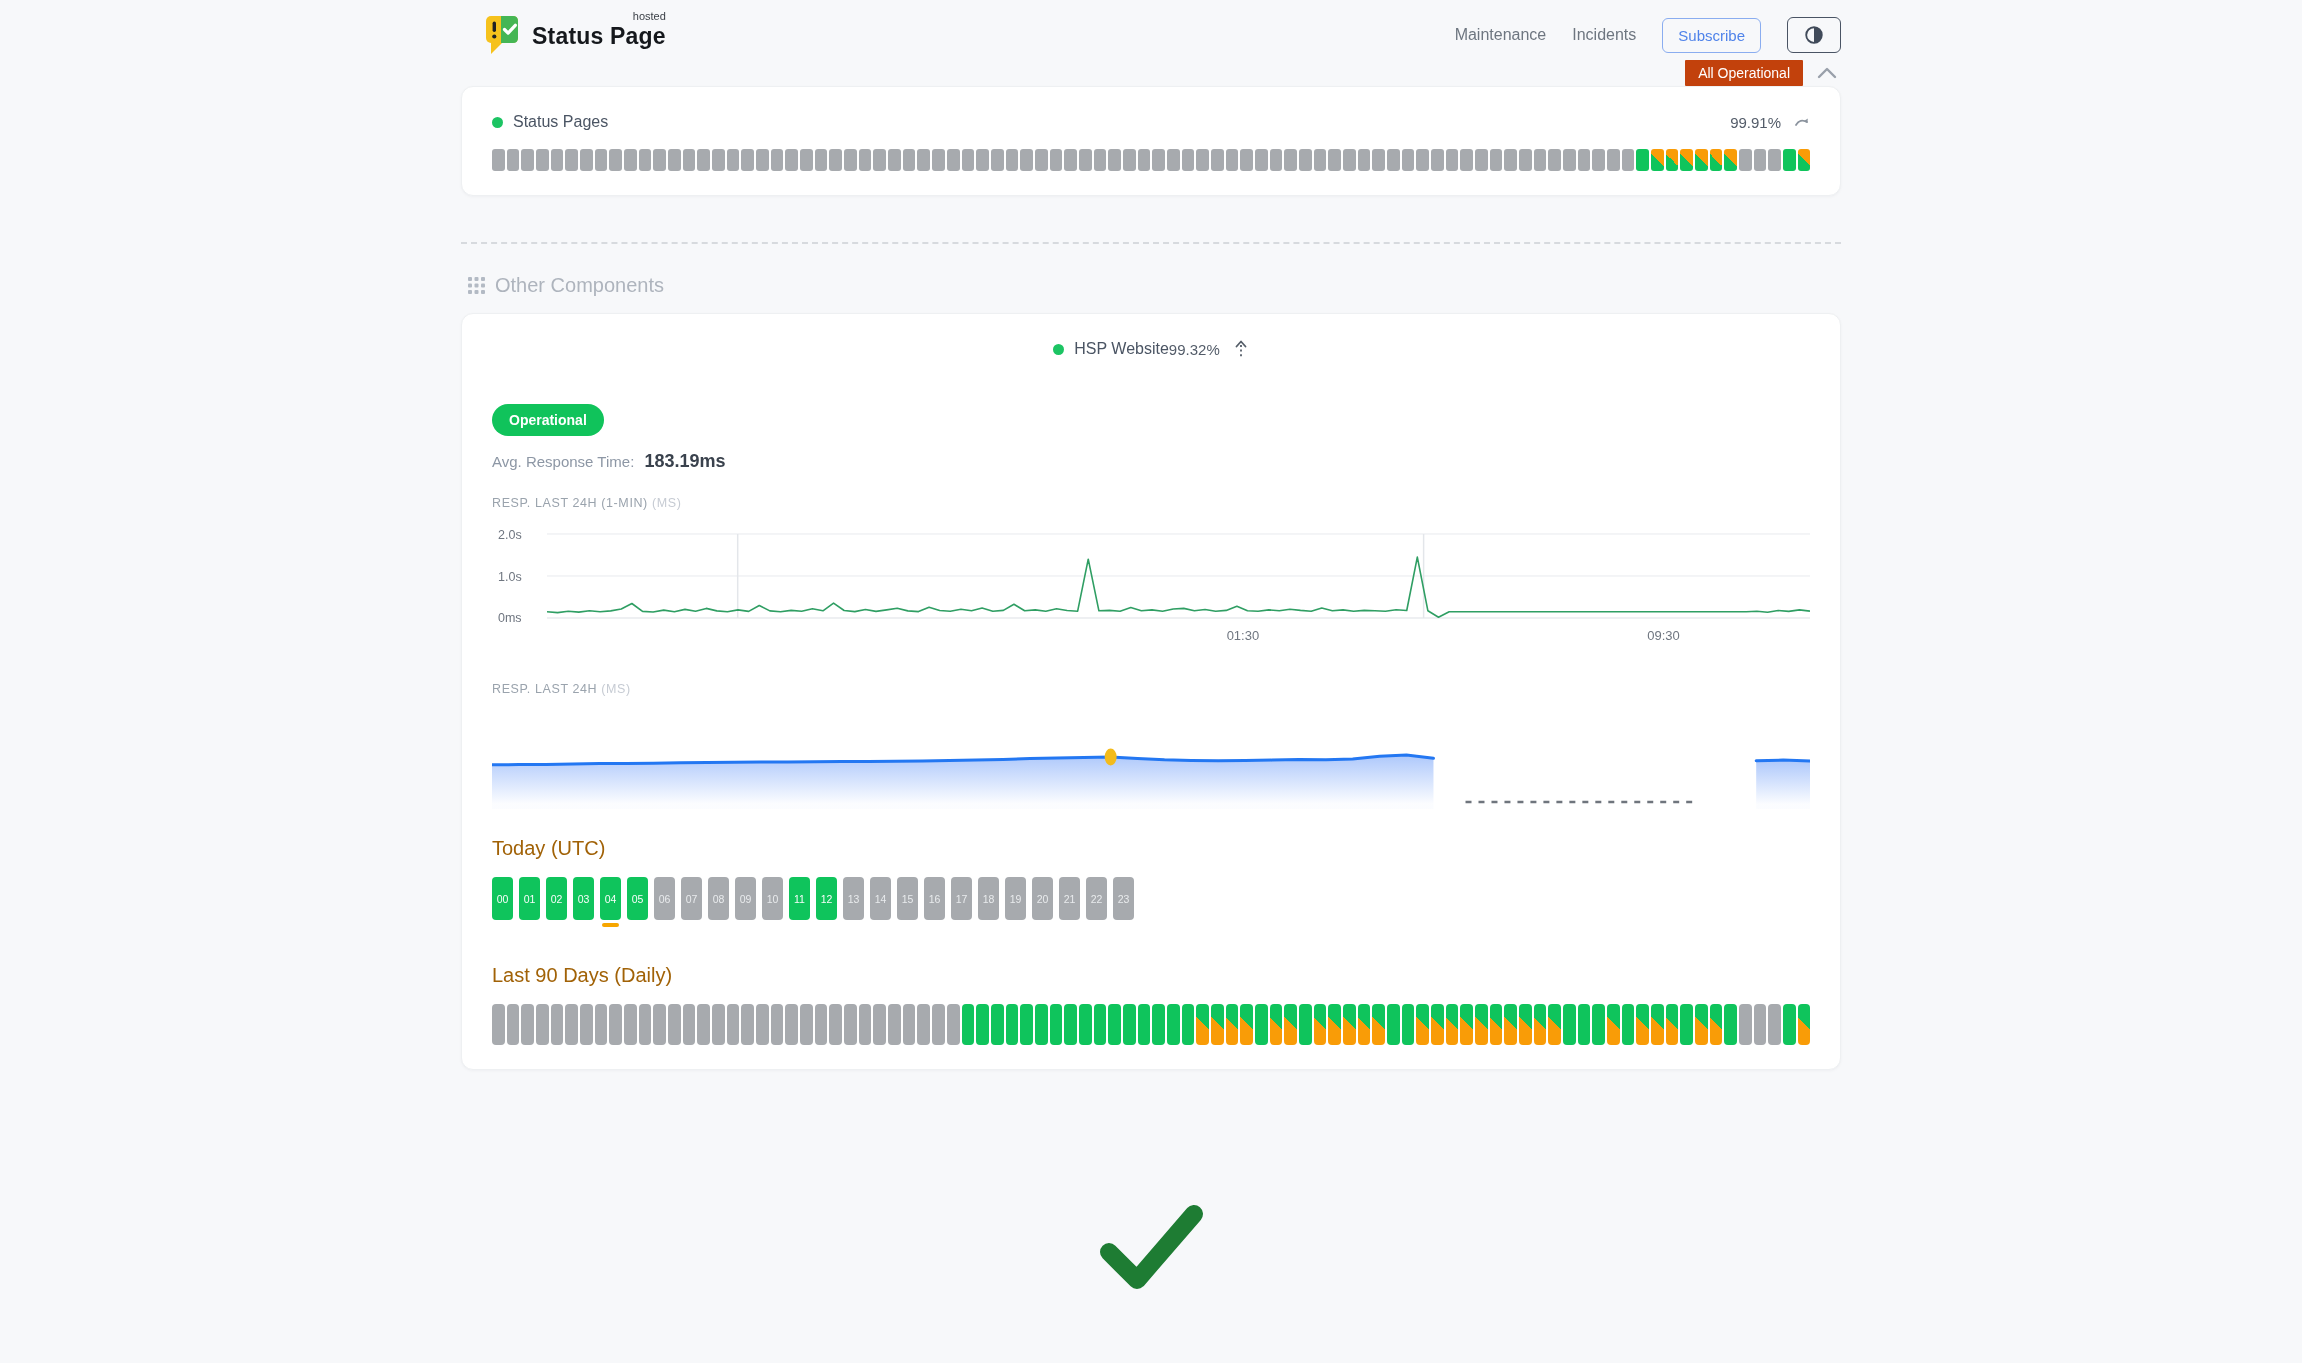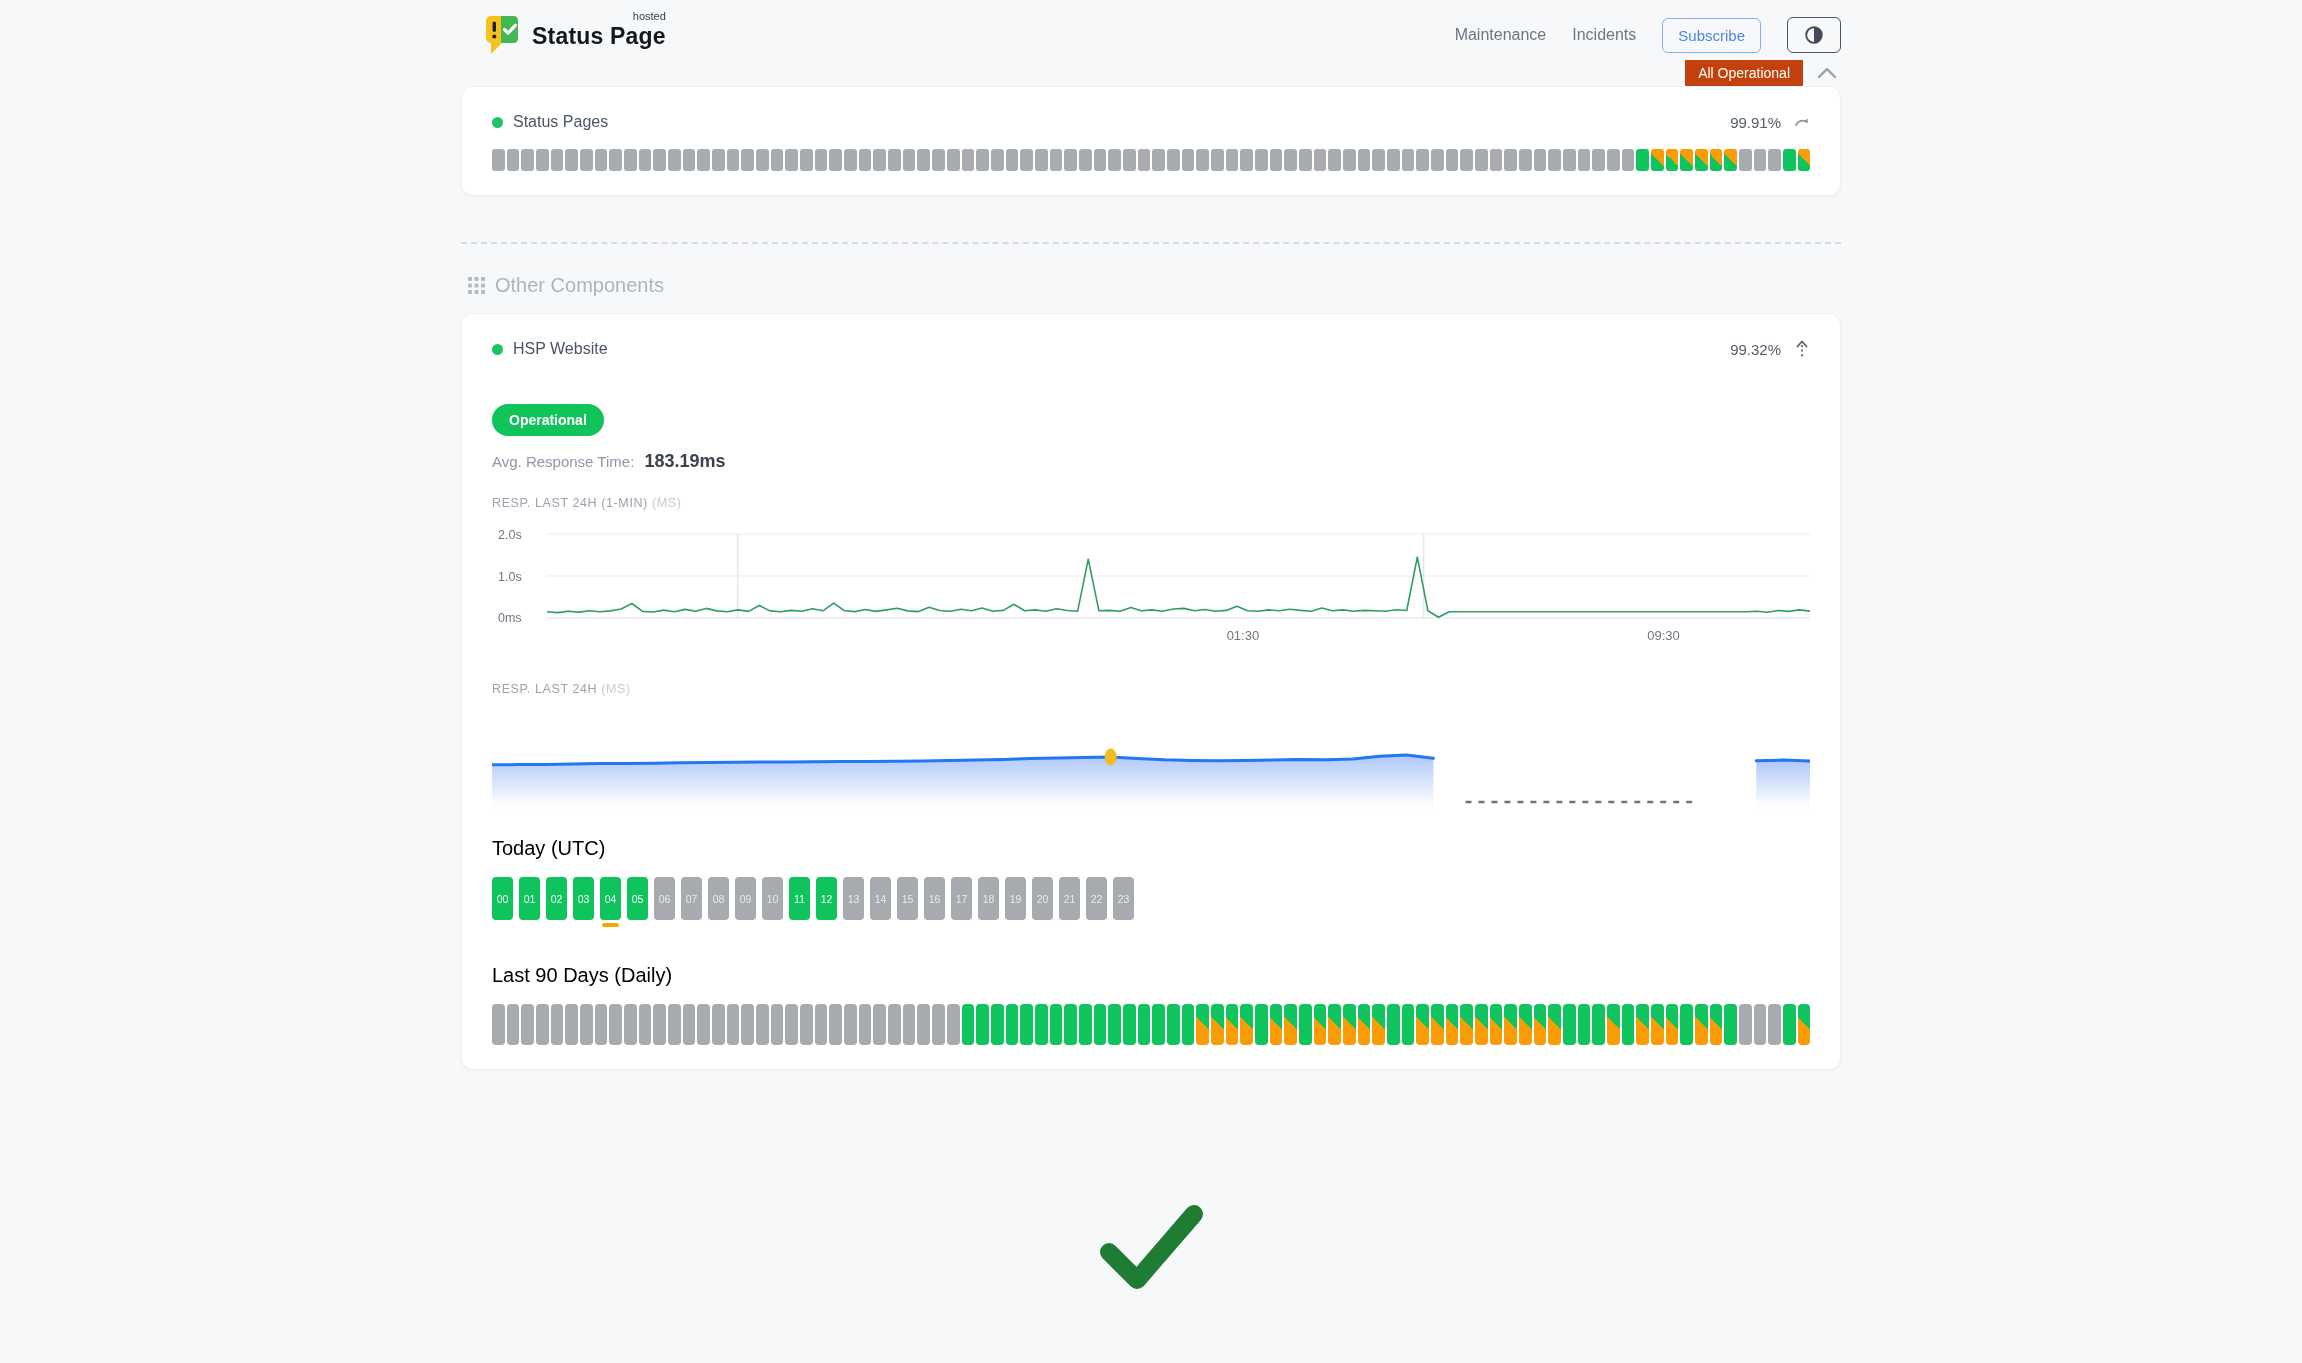--- a/index.html
+++ b/index.html
@@ -42,38 +42,38 @@
   .bar-gray  { background: #a7aaae; }
   .bar-green { background: #0fc45c; }
   .bar-split { background: linear-gradient(45deg, #0fc45c 50%, #f99c07 50%); }
   .bar-split-b { background: linear-gradient(225deg, #0fc45c 48%, #f99c07 48%); }
 
   .dashed-divider { border: none; border-top: 2px dashed #d7dade; margin: 46px 0 30px; }
 
   .section-header { display: flex; align-items: center; gap: 10px; margin: 0 0 16px 7px; font-size: 20px; color: #aeb4bd; }
 
   
-  .main-card .card-row { margin-bottom: 46px; }
+  .main-card .card-row { margin-bottom: 46px; justify-content: center; }
   .pill { display: inline-block; background: #10c35b; color: #fff; font-size: 14px; font-weight: 700; padding: 8px 17px; border-radius: 999px; margin-bottom: 15px; }
   .avg-line { font-size: 15px; color: #8d97a5; margin-bottom: 24px; }
   .avg-value { font-size: 18px; color: #3a424d; font-weight: 700; margin-left: 6px; }
   .chart-label { font-size: 12.5px; letter-spacing: .6px; color: #9aa3ad; margin-bottom: 18px; }
   .chart-unit { color: #c6cbd3; }
 
   .chart1 { position: relative; height: 122px; margin-bottom: 32px; }
   .yt { position: absolute; left: 6px; font-size: 12.5px; color: #6f7680; width: 40px; text-align: left; }
   .yt0 { top: 0; } .yt1 { top: 42px; } .yt2 { top: 83px; }
   .plot1 { position: absolute; left: 55px; right: 0; top: 0; height: 96px; }
   .plot1 svg { width: 100%; height: 96px; display: block; }
   .xtick { position: absolute; top: 100px; transform: translateX(-50%); font-size: 13px; color: #6f7680; }
 
   .chart2 { position: relative; height: 95px; margin-bottom: 28px; }
   .chart2 svg { width: 100%; height: 95px; display: block; }
 
-  .block-title { font-size: 20px; color: #000000; font-weight: 500; margin-bottom: 17px; }
+  .block-title { font-size: 20px; color: #a16207; font-weight: 500; margin-bottom: 17px; }
   .hours-row { display: flex; gap: 6px; margin-bottom: 44px; }
   .hour-block { position: relative; width: 21px; height: 43px; border-radius: 4px; display: flex; align-items: center; justify-content: center; font-size: 10.5px; }
   .hour-green { background: #0fc45c; color: rgba(255,255,255,.97); }
   .hour-gray  { background: #a7aaae; color: #e9ebed; }
   .hour-marked::after { content: ""; position: absolute; left: 2px; right: 2px; bottom: -7px; height: 4px; border-radius: 2px; background: #f7a600; }
   .days-strip { display: flex; gap: 2px; height: 41px; }
   .days-strip .bar { flex: 1; border-radius: 4px; }
 
   
   .no-incidents { text-align: center; margin-top: 126px; }

